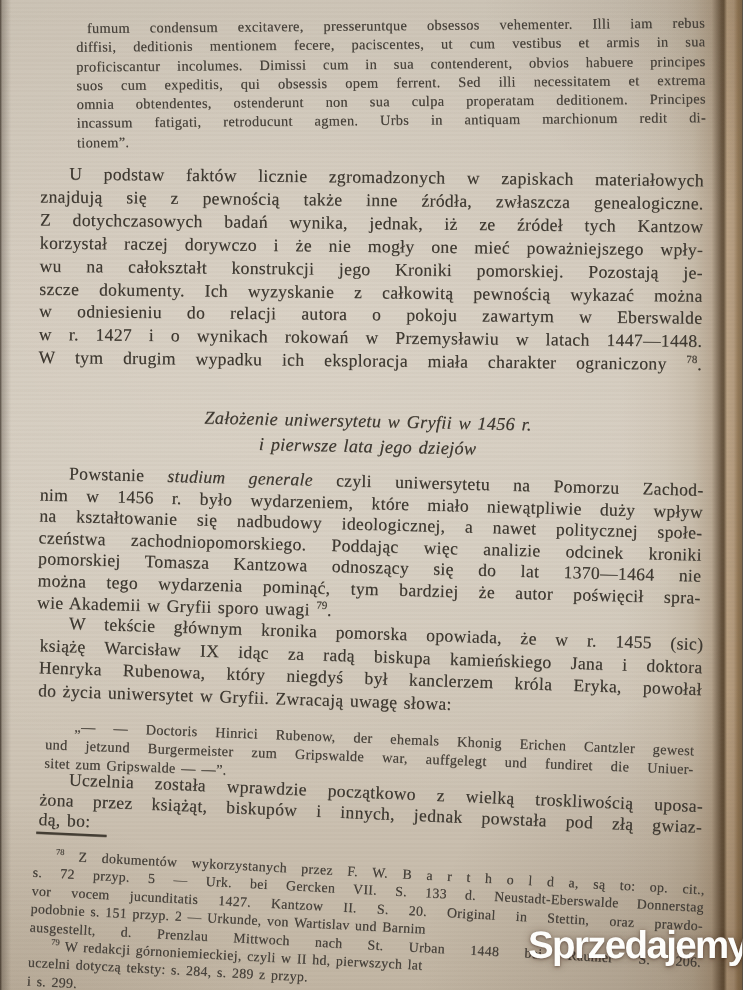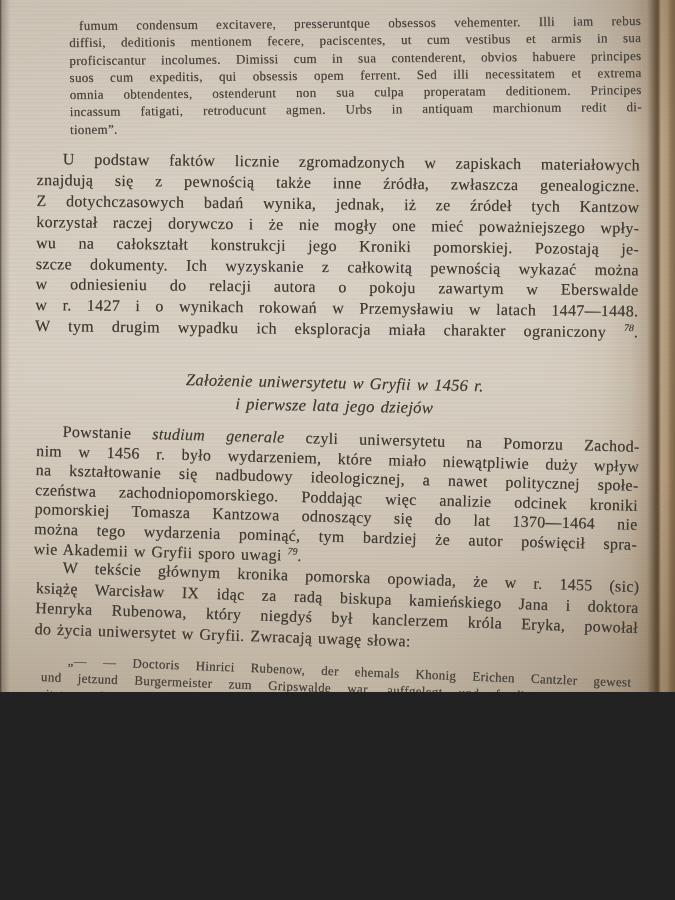--- a/index.html
+++ b/index.html
@@ -1,17 +1,17 @@
 <!DOCTYPE html>
 <html><head>
 <meta charset="utf-8">
 <style>
   html,body{margin:0;padding:0;background:#222;}
   .photo{
-    position:relative;width:675px;height:692px;overflow:hidden;
+    position:relative;width:675px;height:900px;overflow:hidden;
     font-family:"Liberation Serif","DejaVu Serif",serif;
     background:
       radial-gradient(130% 90% at 42% 30%, rgba(255,252,244,0.16), rgba(255,252,244,0) 60%),
       radial-gradient(80% 60% at 100% 102%, rgba(84,62,40,0.25), rgba(84,62,40,0) 55%),
       radial-gradient(60% 40% at 0% 105%, rgba(84,62,40,0.12), rgba(84,62,40,0) 60%),
       radial-gradient(50% 30% at 100% 0%, rgba(96,76,52,0.18), rgba(96,76,52,0) 70%),
       linear-gradient(90deg, rgba(46,36,26,0.85) 0px, rgba(46,36,26,0.30) 2px, rgba(46,36,26,0) 10px),
       linear-gradient(270deg, #7c6548 0px, #8f7452 4px, #b0977a 8px, #b89f80 14px, #5f4c35 17px, #63503a 19px, rgba(150,125,95,0.5) 28px, rgba(160,140,110,0.28) 45px, rgba(170,150,120,0.12) 70px, rgba(170,150,120,0) 110px),
       linear-gradient(180deg, #c9c0b2 0%, #d2c9bc 30%, #d4ccbf 55%, #cdc3b4 78%, #c1b5a3 100%);
   }
@@ -22,21 +22,21 @@
   .page-text{position:absolute;inset:0;color:#3e3931;}
   .block{position:absolute;transform-origin:left top;}
   .tl{
     text-align:justify;text-align-last:justify;text-justify:inter-word;
     letter-spacing:0.3px;word-spacing:1.5px;
     text-shadow:0.2px 0.3px 0.5px rgba(50,44,36,0.5);
     white-space:normal;
   }
   .tl.ns{text-align-last:left;}
   .tl.ind{text-indent:26px;}
-  sup{font-size:62%;line-height:0;vertical-align:super;letter-spacing:0;font-style:italic;}
+  sup{font-size:62%;line-height:0;vertical-align:super;letter-spacing:0;}
 
   [data-name="latin-quote-block"]{top:17px;left:69px;width:572px;transform:rotate(-0.5deg);
     font-size:13px;line-height:17.3px;color:#46413a;}
   [data-name="latin-quote-block"] .tl.ind{text-indent:10px;}
 
   [data-name="para-sources"]{top:149px;left:37px;width:603px;transform:rotate(0.6deg);
     font-size:16px;line-height:20.9px;}
 
   [data-name="section-heading"]{top:366px;left:88px;width:494px;transform:rotate(1.2deg);
     font-size:16.5px;line-height:23px;font-style:italic;}

